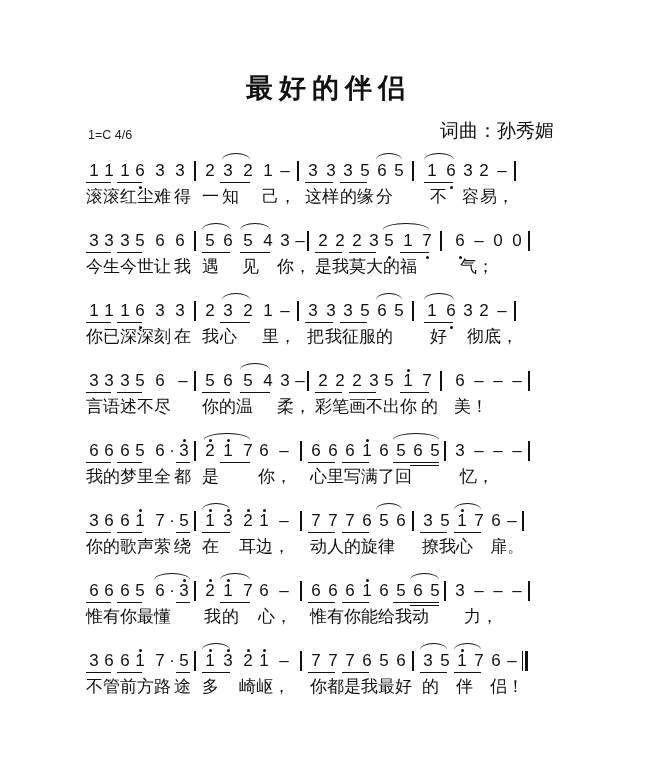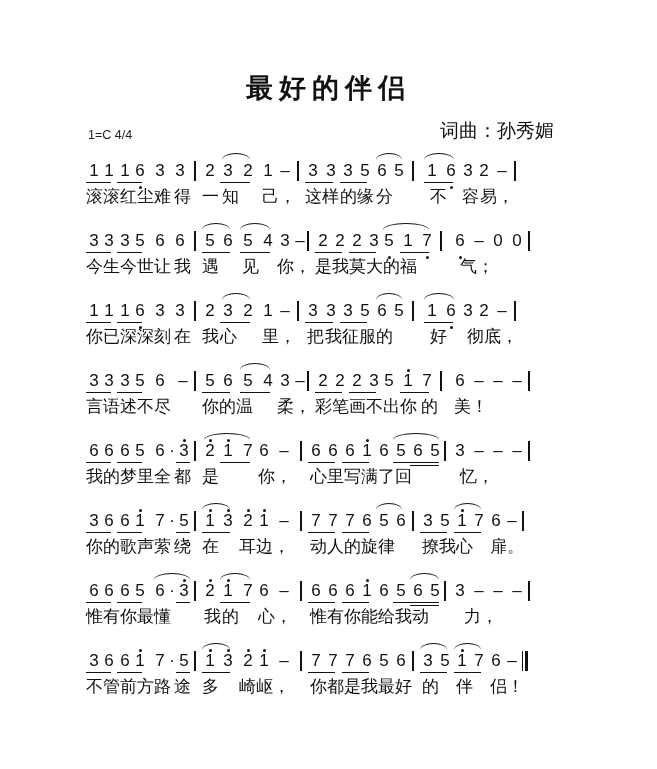--- a/index.html
+++ b/index.html
@@ -19,21 +19,21 @@
   .endbar::after{content:"";position:absolute;left:2px;top:0;width:3px;height:20px;background:#111;}
   .ul{position:absolute;height:1.3px;background:#111;}
   .dot{position:absolute;width:3px;height:3px;border-radius:50%;background:#111;}
   .slur{position:absolute;border-top:1.3px solid #111;border-radius:50% 50% 0 0/100% 100% 0 0;height:6px;}
   .ly{position:absolute;top:0;font-size:17px;}
 </style>
 </head>
 <body>
 
 <div class="title">最好的伴侣</div>
-<div class="key">1=C 4/4</div>
+<div class="key">1=C 4/6</div>
 <div class="author">词曲：孙秀媚</div>
 
 <div id="score">
     <div class="line" style="top: 155px;">
       <div class="notes">
         <span class="n" style="left: 6px;">1</span>
         <span class="n" style="left: 21px;">1</span>
         <span class="n" style="left: 37px;">1</span>
         <span class="n" style="left: 52px;">6</span>
         <span class="n" style="left: 72px;">3</span>

